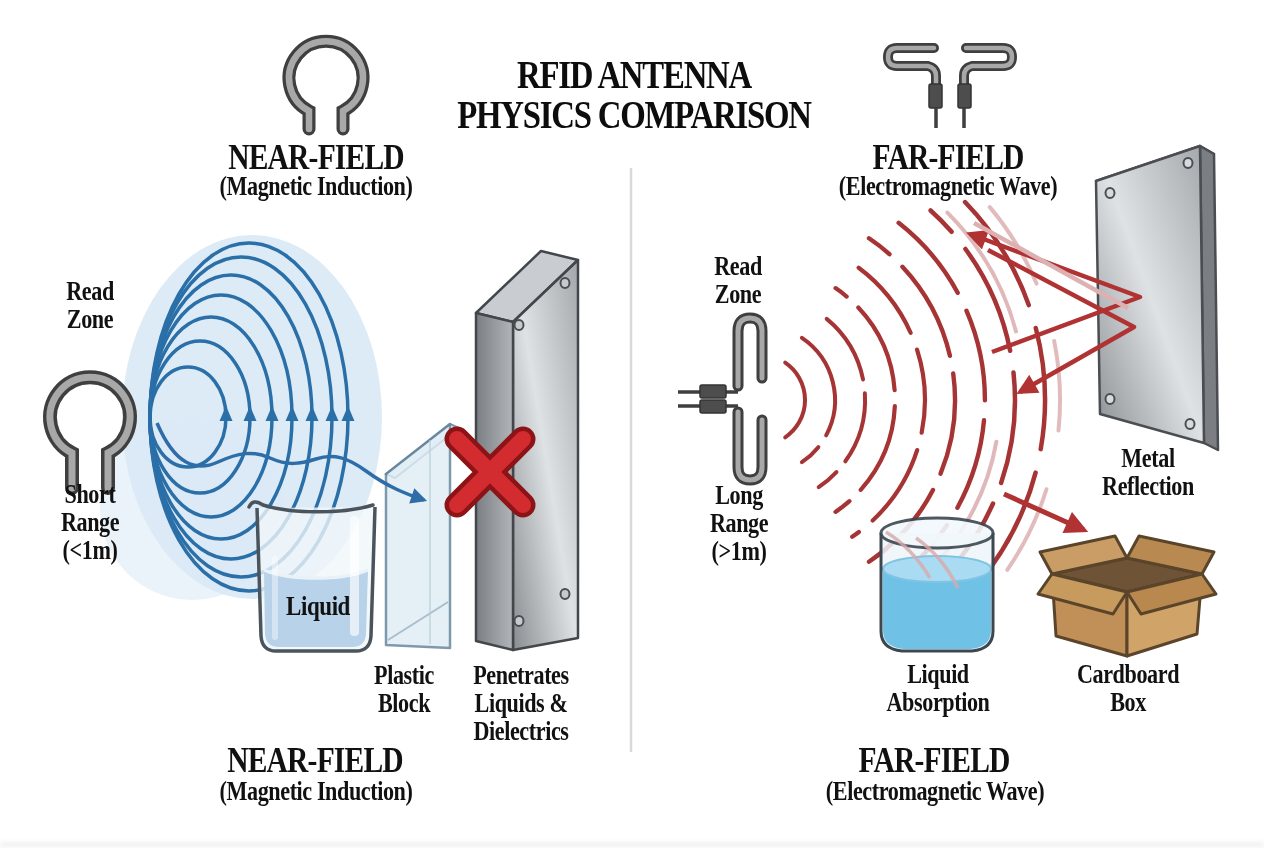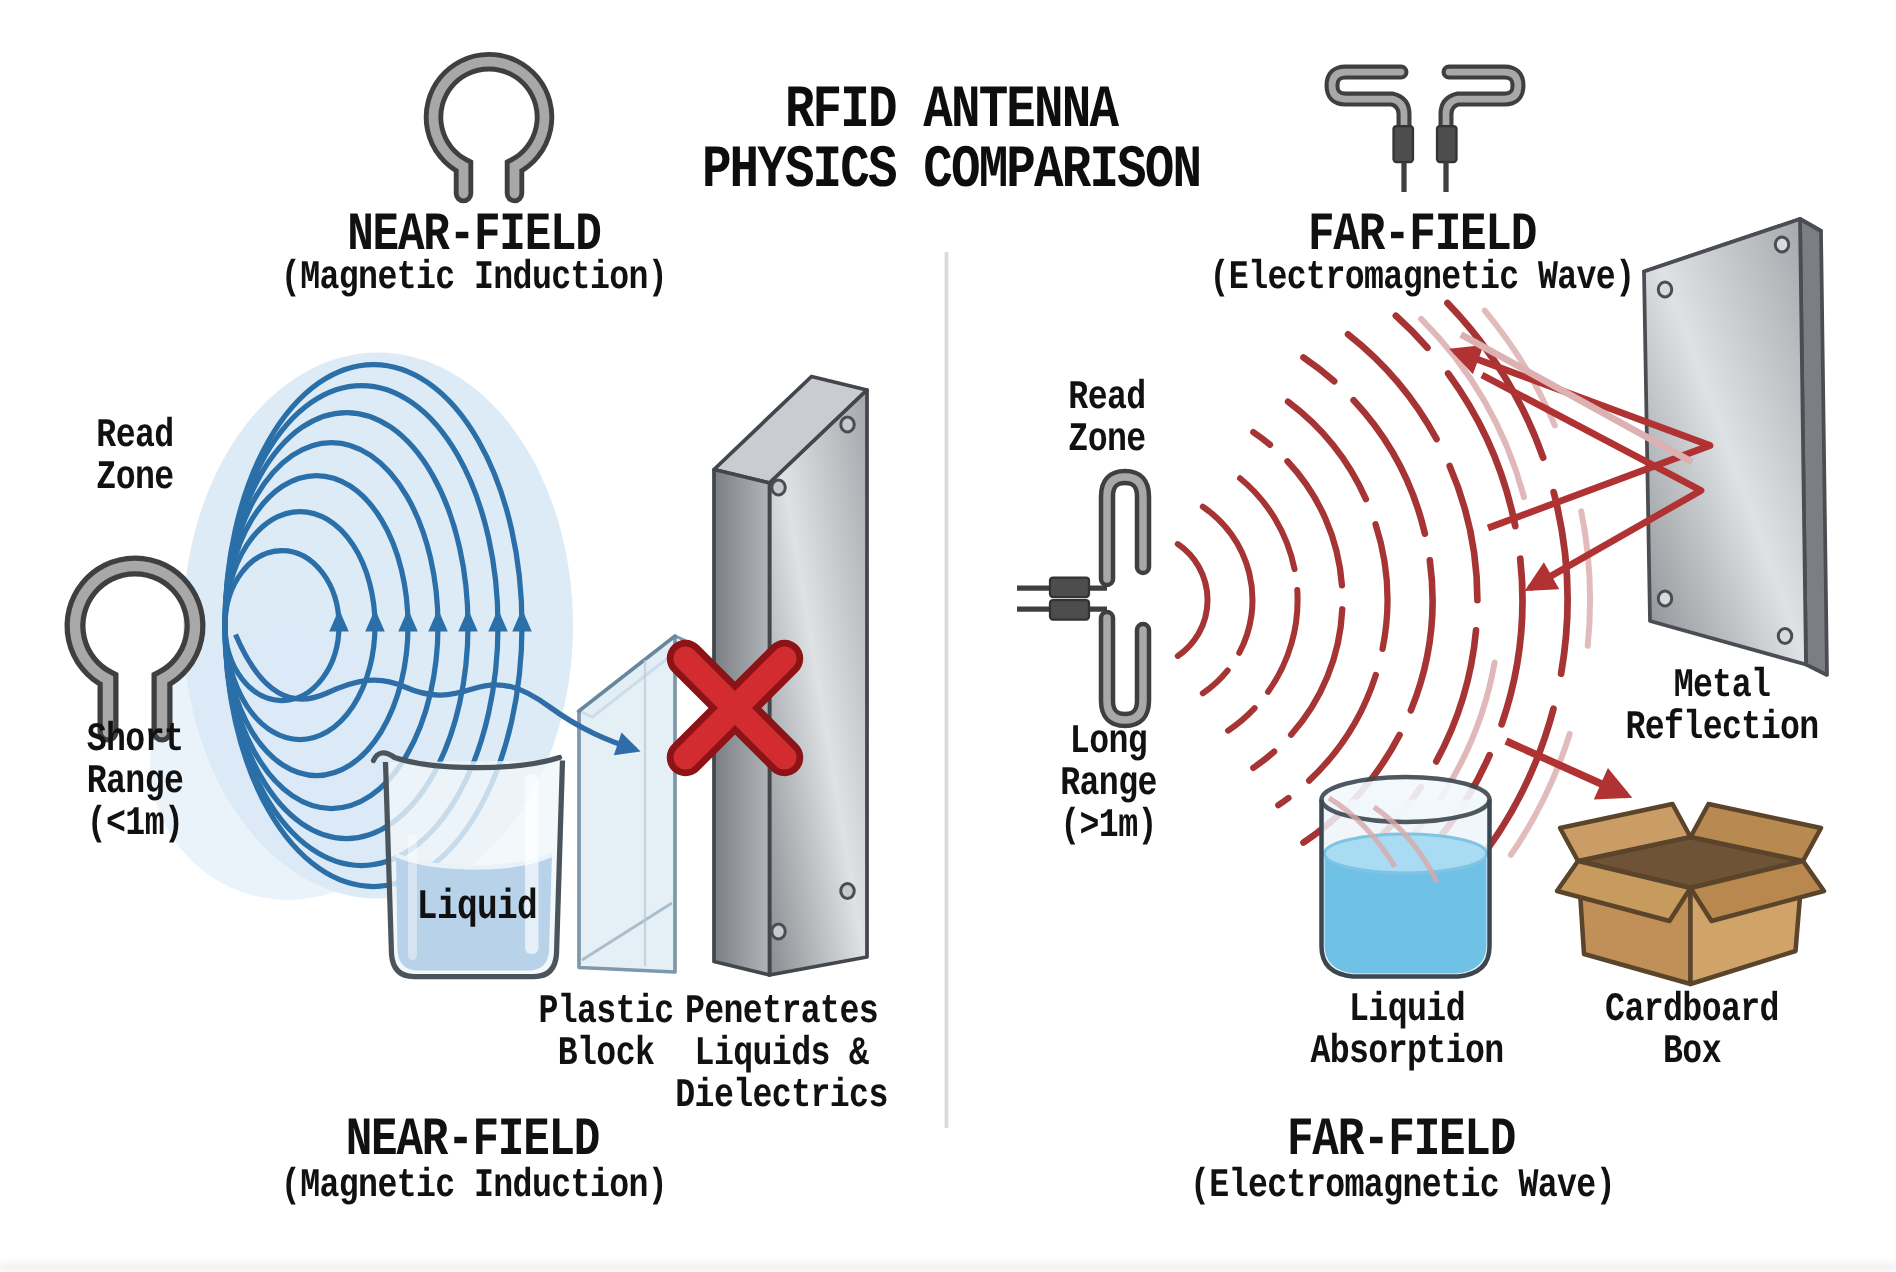--- a/index.html
+++ b/index.html
@@ -1,17 +1,17 @@
 <!DOCTYPE html>
 <html><head>
 <meta charset="utf-8">
 <style>
   html,body{margin:0;padding:0;background:#fff}
   .stage{position:relative;width:1264px;height:848px;background:#ffffff;overflow:hidden;
-         font-family:Liberation Mono, monospace;color:#111}
+         font-family:Liberation Serif, serif;color:#111}
   .stage svg{position:absolute;left:0;top:0}
   .lbl{position:absolute;font-weight:700;color:#111;text-align:center;white-space:nowrap;
        transform:translateX(-50%) scaleX(.82);transform-origin:50% 0;
        font-size:27px;line-height:28px;letter-spacing:-.5px}
   .t1{font-size:40px;line-height:40px;letter-spacing:-1.5px;color:#0d0d0d}
   .h1{font-size:36px;line-height:36px;letter-spacing:-1px}
   .h2{font-size:27px;line-height:28px;letter-spacing:-.5px}
   .big{font-size:28px}
   .smudge{position:absolute;left:0;right:0;bottom:1px;height:5px;background:rgba(110,110,110,.10);filter:blur(2px)}
 </style>

